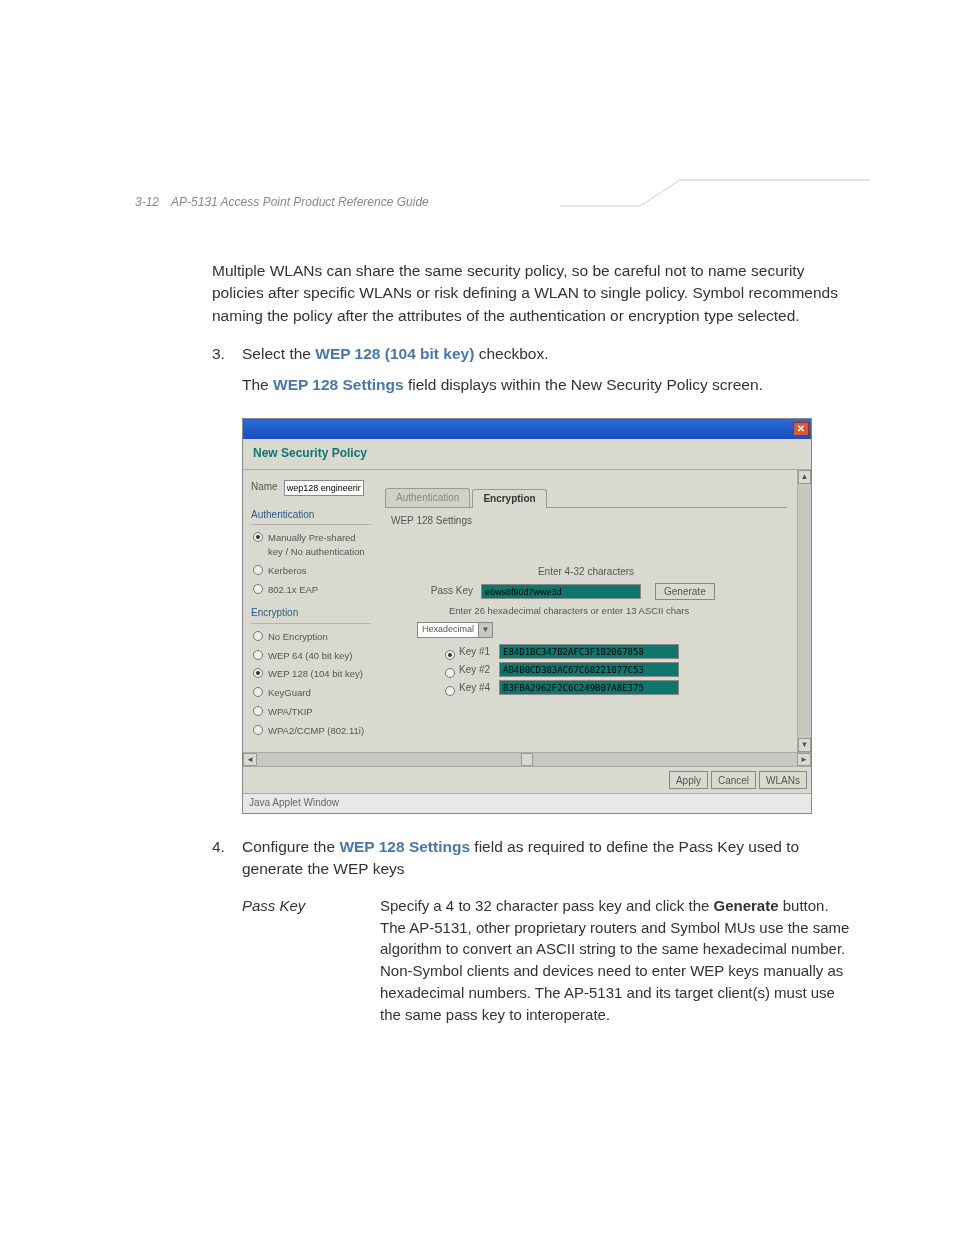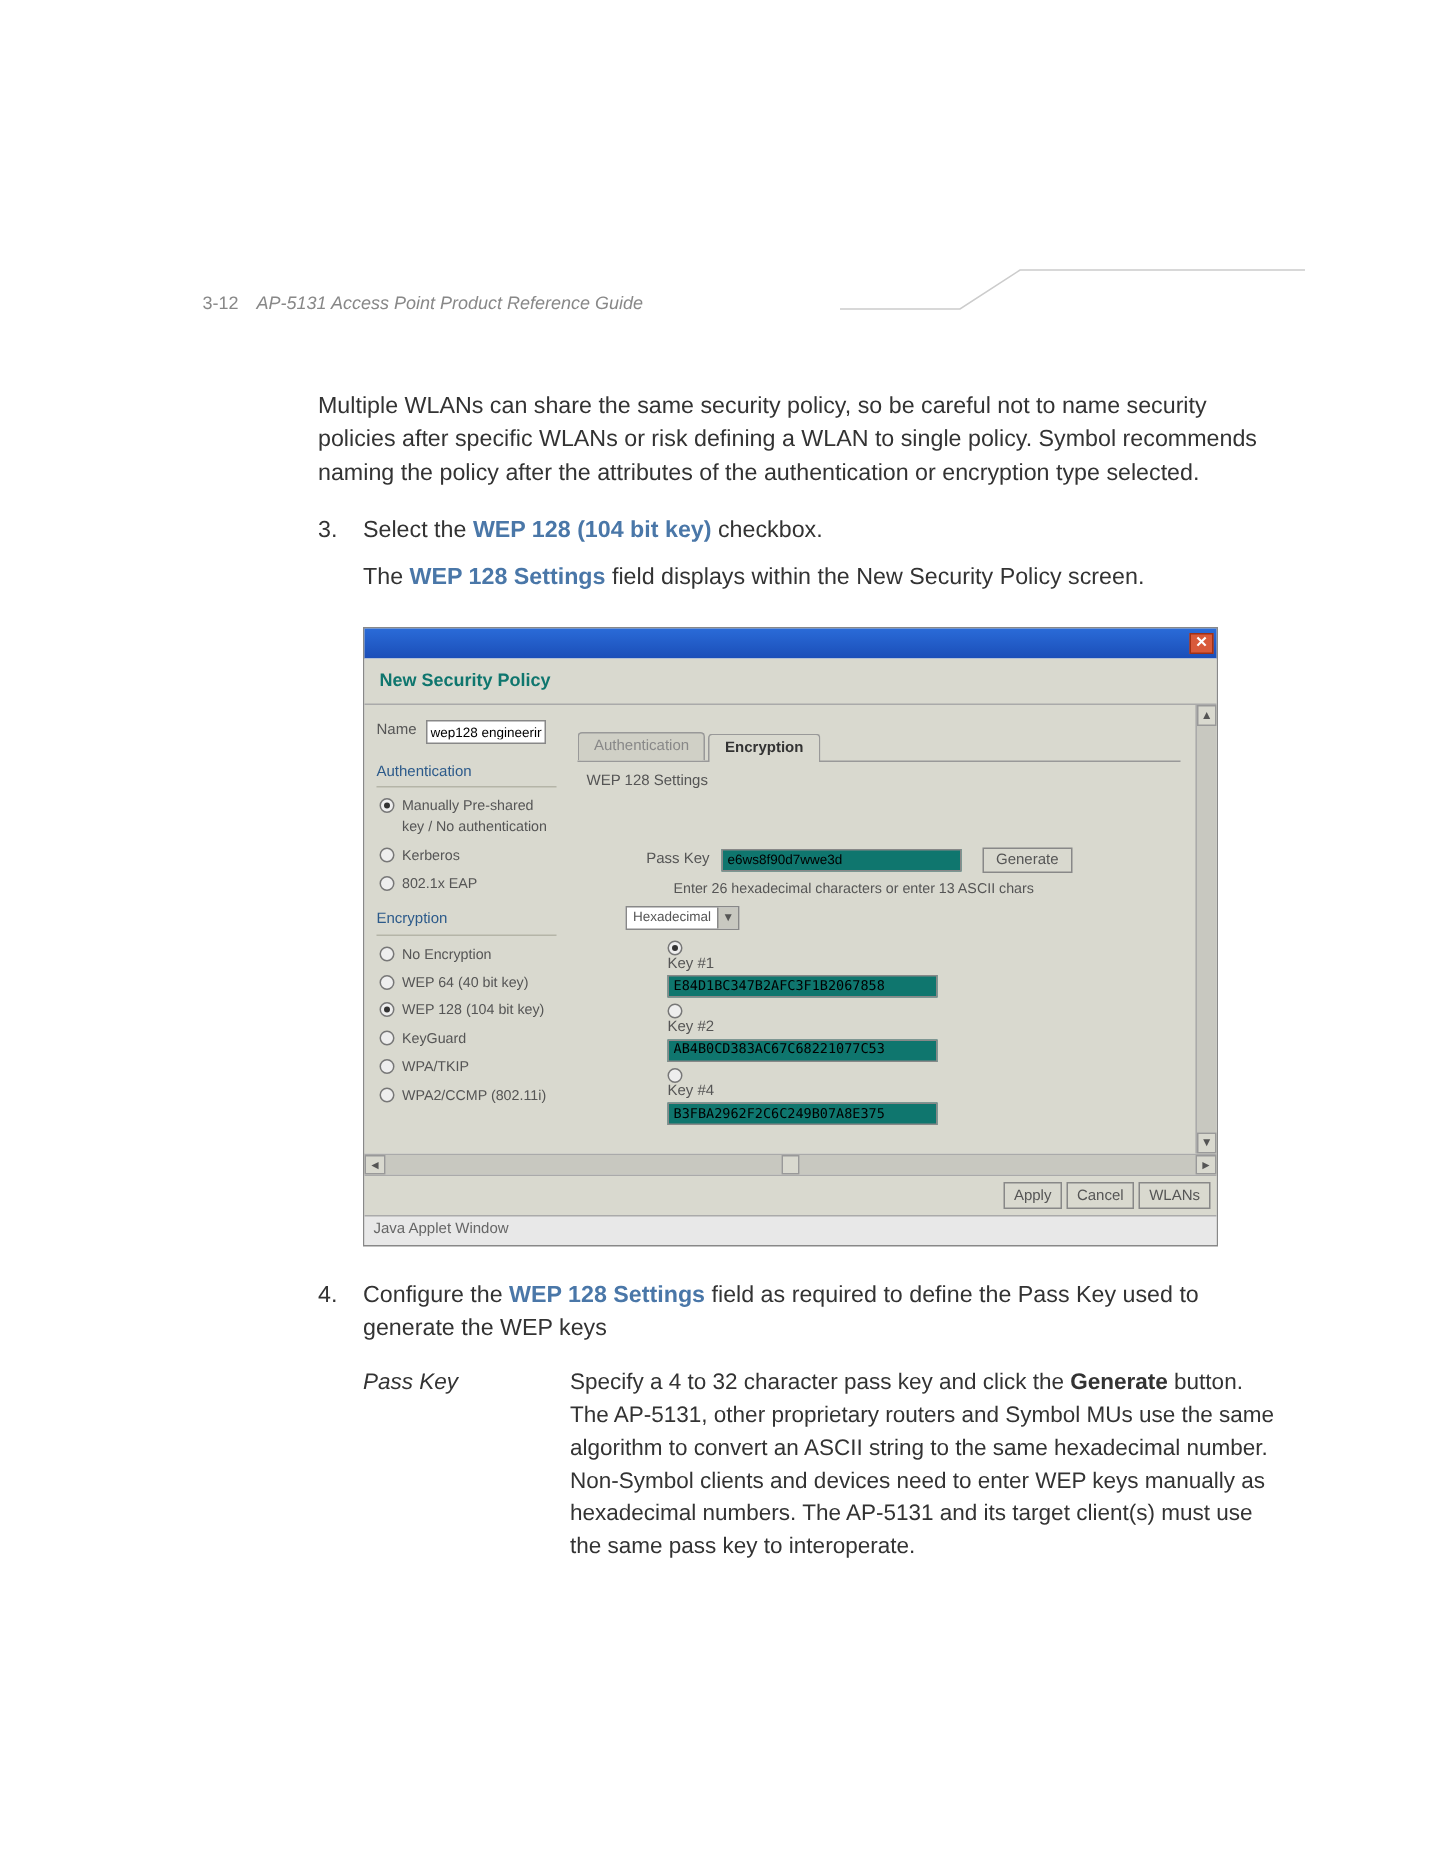--- a/index.html
+++ b/index.html
@@ -17,21 +17,21 @@
   .header-row {
     position: absolute;
     top: 195px;
     left: 135px;
     width: 720px;
     display: flex;
     align-items: center;
     font-size: 12px;
     color: #888;
   }
-  .page-num { margin-right: 12px; }
+  .page-num { margin-right: 12px; font-style: italic; }
   .guide-title { font-style: italic; }
   .header-line {
     position: absolute;
     top: 178px;
     left: 560px;
     width: 310px;
     height: 30px;
   }
   .body-text {
     margin-left: 77px;
@@ -182,21 +182,21 @@
   }
   .hex-instr { font-size: 9.5px; margin: 4px 0 4px 58px; }
   .dropdown {
     display: inline-flex; align-items: center;
     border: 1px solid #888; background: #fff;
     height: 16px; margin-left: 26px;
   }
   .dropdown span { padding: 0 4px; font-size: 9px; }
   .dd-btn { width: 14px; height: 14px; background: #c8c8c0; border-left: 1px solid #888; font-size: 8px; text-align: center; line-height: 14px; }
   .key-rows { margin-top: 6px; margin-left: 54px; }
-  .key-row { display: flex; align-items: flex-start; margin: 3px 0; flex-direction: column; }
+  .key-row { display: flex; align-items: flex-end; margin: 3px 0; }
   .key-row .radio-dot { margin-right: 4px; }
   .key-row .klbl { width: 40px; font-size: 10px; }
   .key-row .txt-input { width: 180px; font-family: monospace; }
   .hscroll {
     height: 14px; background: #c8c8c0;
     border-top: 1px solid #aaa;
     display: flex; justify-content: space-between;
   }
   .hscroll .arrow { width: 14px; background: #d9d9cf; border: 1px solid #999; font-size: 8px; text-align: center; line-height: 12px; }
   .hscroll .thumb { flex: 1; display: flex; justify-content: center; }
@@ -306,20 +306,21 @@
                   </div>
             </div>
 
             <div class="right-panel">
               <div class="tab-row">
                 <div class="tab">Authentication</div>
                 <div class="tab active">Encryption</div>
               </div>
               <div class="tab-content">
                 <span class="fieldset-lbl">WEP 128 Settings</span>
+                <div class="center-note">Enter 4-32 characters</div>
                 <div class="form-row">
                   <span class="lbl">Pass Key</span>
                   <input class="txt-input" style="width: 160px;" value="e6ws8f90d7wwe3d">
                   <button class="gen-btn">Generate</button>
                 </div>
                 <div class="hex-instr">Enter 26 hexadecimal characters or enter 13 ASCII chars</div>
                 <div class="dropdown">
                   <span>Hexadecimal</span>
                   <div class="dd-btn">▼</div>
                 </div>

